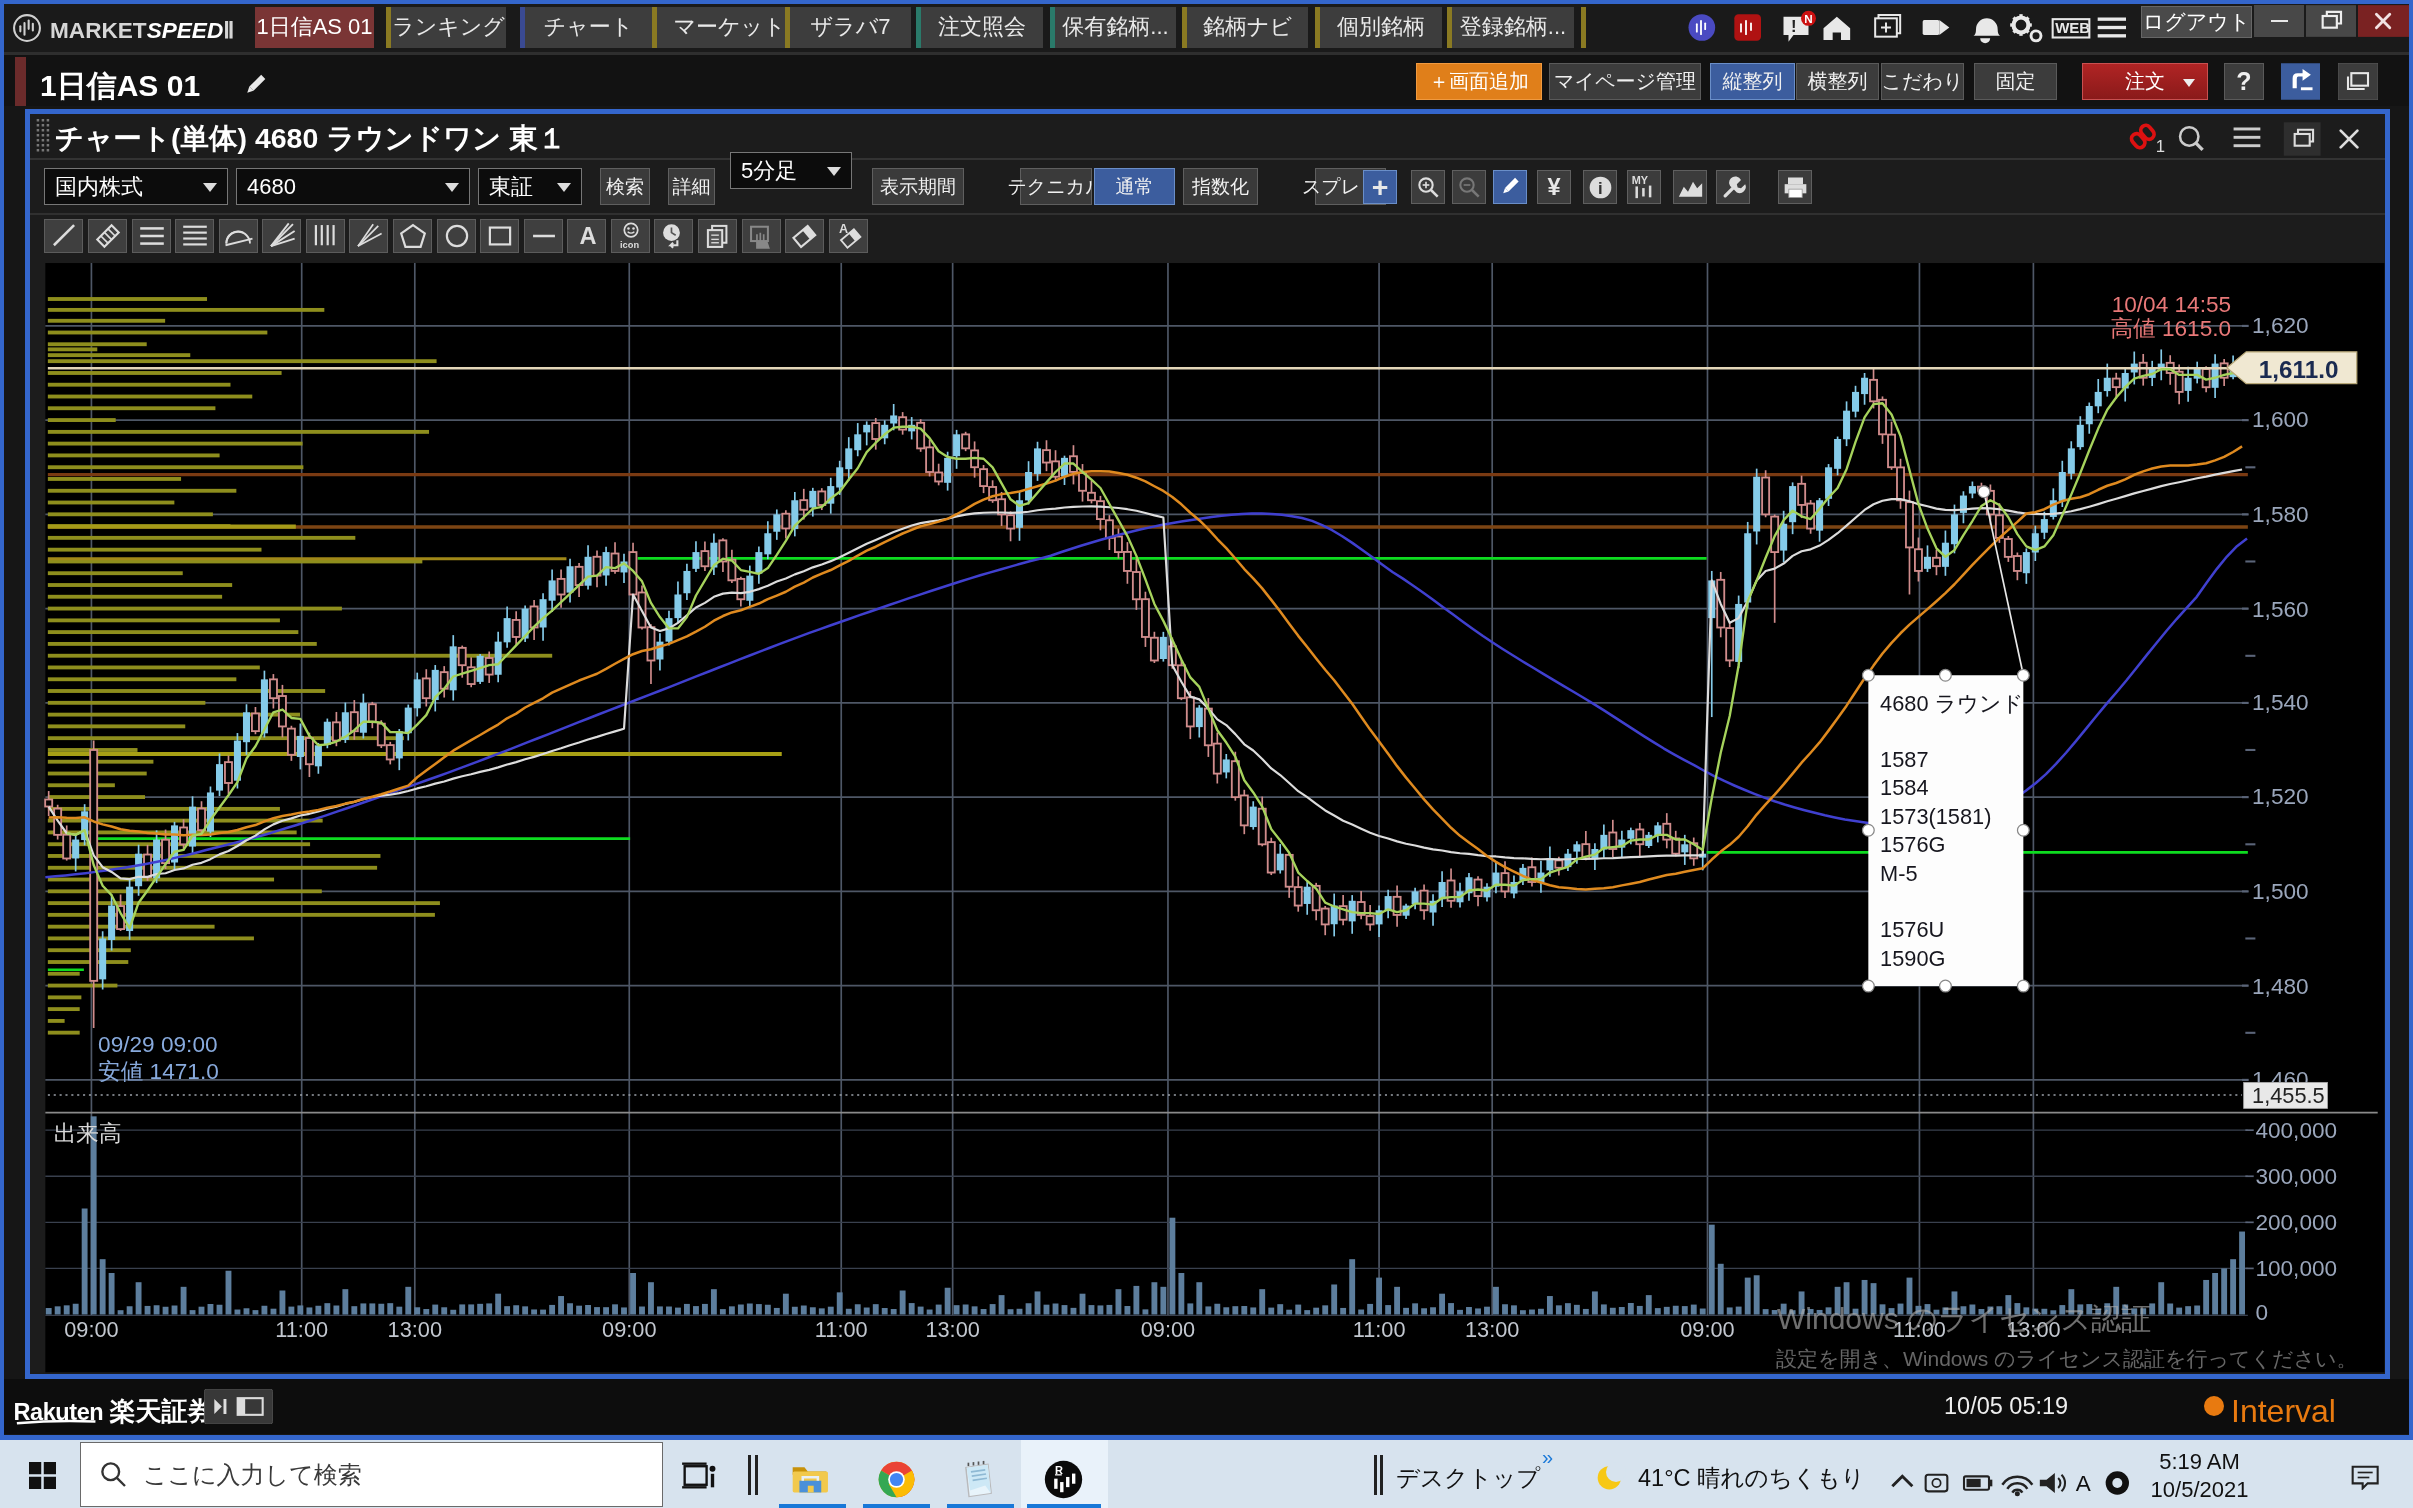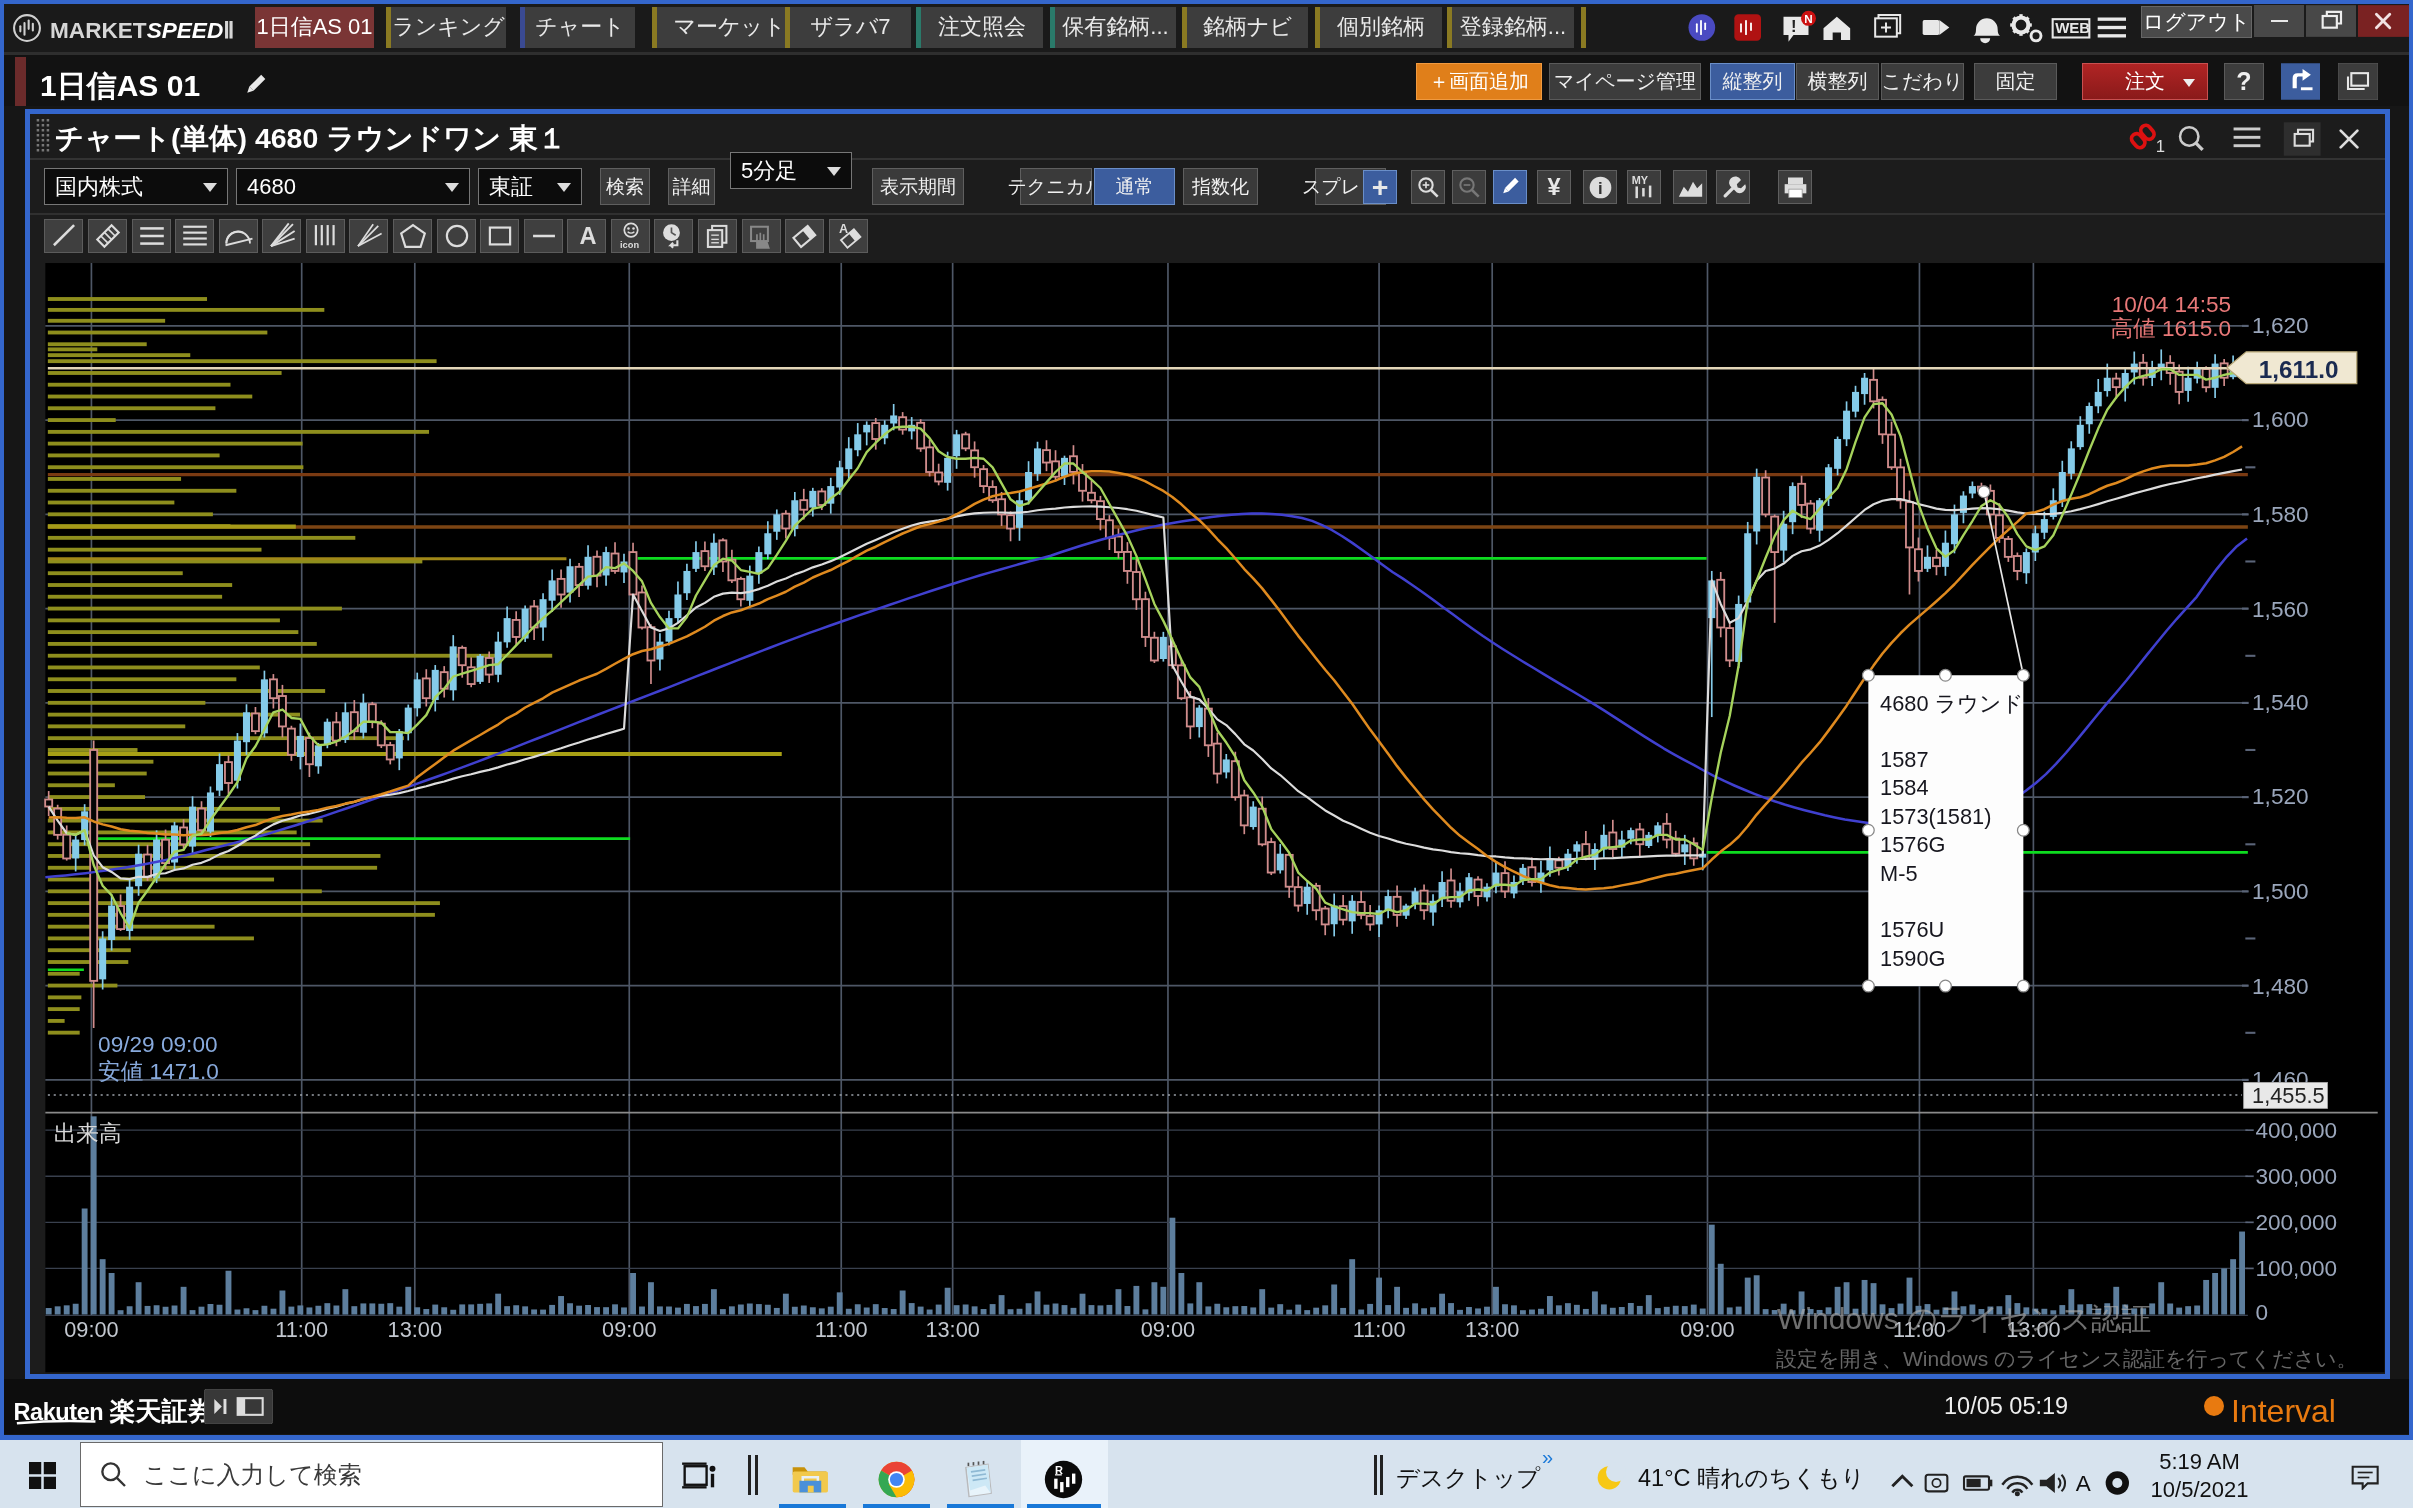--- a/index.html
+++ b/index.html
@@ -21,21 +21,21 @@
 <g stroke="#cfcfcf" stroke-width="2.5" stroke-linecap="round">
 <line x1="10" y1="16" x2="10" y2="22"></line>
       <line x1="15" y1="12" x2="15" y2="26"></line>
 <line x1="20" y1="9" x2="20" y2="19"></line>
       <line x1="25" y1="13" x2="25" y2="21"></line>
     </g>
   </svg>
 <div class="abs" style="left:50px;top:17px;font-size:22.6px;color:#d6d6d6"><span style="font-weight:bold">MARKET</span><span style="font-weight:bold;font-style:italic;color:#fff">SPEED</span><span style="font-weight:bold">Ⅱ</span></div>
 <div class="tab" style="left:255px;width:119px;background:#7a3535;color:#fff">1日信AS 01</div>
 <div class="tab" style="left:386px;width:120px;border-left:5px solid #8a7a22">ランキング</div>
-<div class="tab" style="left:520px;width:115px;border-left:5px solid #3a4a92">チャート</div>
+<div class="tab" style="left:520px;width:132px;border-left:5px solid #3a4a92">チャート</div>
 <div class="tab" style="left:652px;width:150px;border-left:5px solid #8a7a22">マーケット</div>
 <div class="tab" style="left:785px;width:126px;border-left:5px solid #8a7a22">ザラバ7</div>
 <div class="tab" style="left:916px;width:127px;border-left:5px solid #2a7a6a">注文照会</div>
 <div class="tab" style="left:1050px;width:126px;border-left:5px solid #2a7a6a">保有銘柄...</div>
 <div class="tab" style="left:1182px;width:126px;border-left:5px solid #8a7a22">銘柄ナビ</div>
 <div class="tab" style="left:1315px;width:127px;border-left:5px solid #8a7a22">個別銘柄</div>
 <div class="tab" style="left:1447px;width:127px;border-left:5px solid #8a7a22">登録銘柄...</div>
 <div class="abs" style="left:1581px;top:6.7px;width:5px;height:41px;background:#8a7a22"></div>
 <svg class="abs" style="left:1683px;top:10px" width="461" height="35" viewBox="0 0 550 42">
 <circle cx="21" cy="21" r="16" fill="#4a4ac2"></circle>

